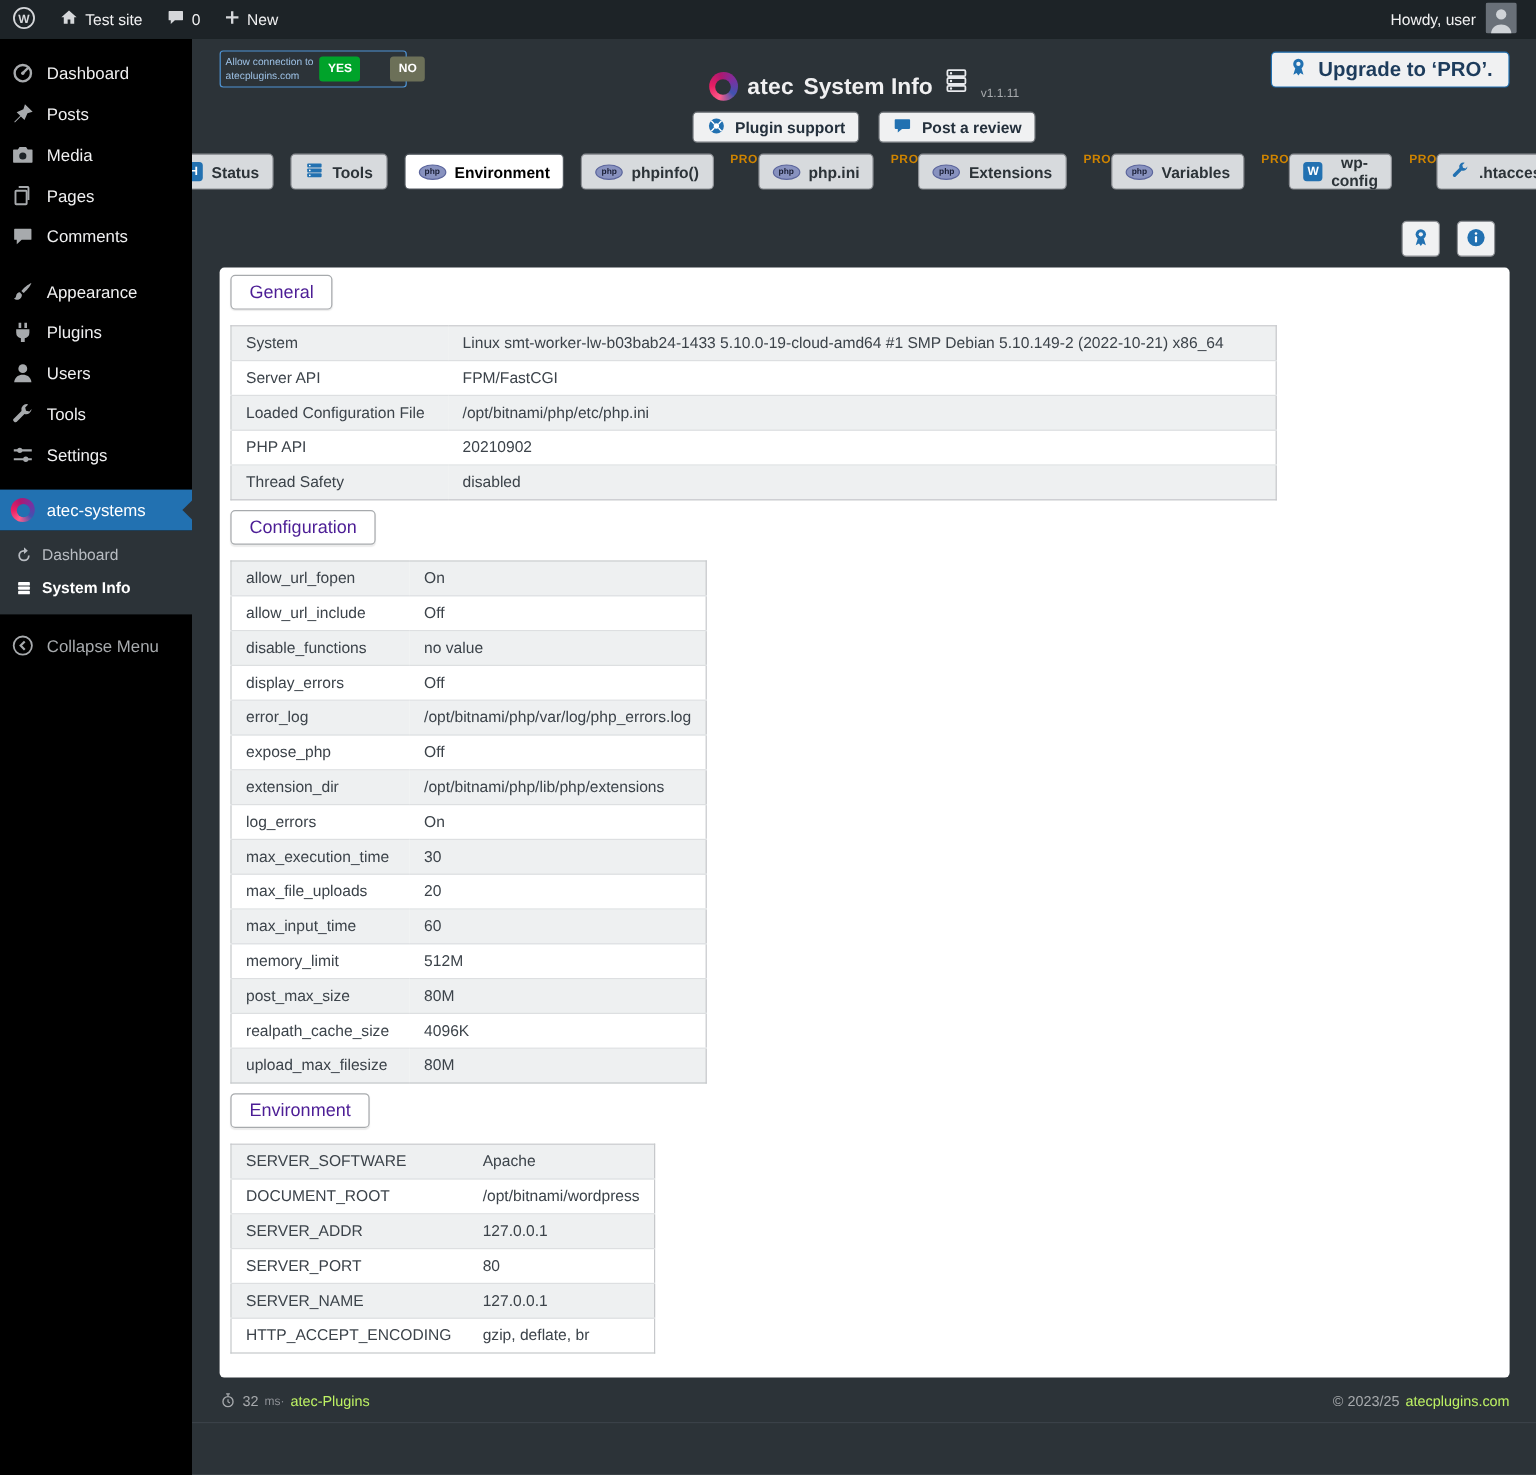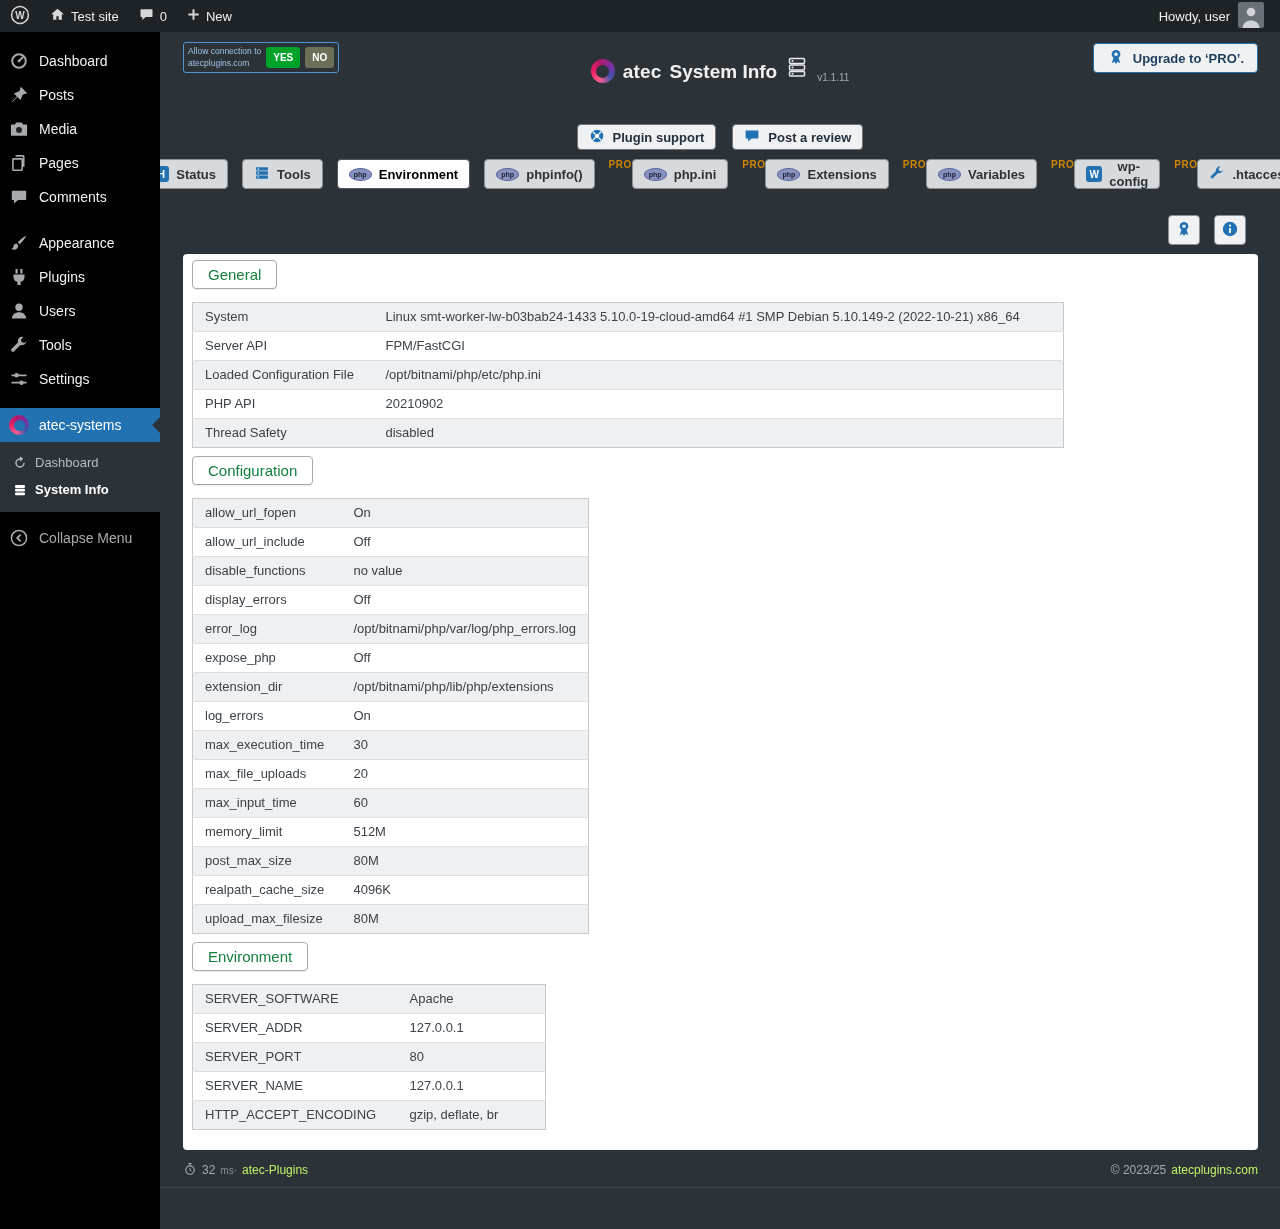--- a/index.html
+++ b/index.html
@@ -41,55 +41,55 @@
 
   
   .content { margin-left:160px; padding-top:32px; min-height:1229px; background:#2c3338; }
   .chead { position:relative; }
 
   .allow-box { position:absolute; left:23px; top:10px; width:156px; height:31px; border:1px solid #4f94d4;
                border-radius:3px; display:flex; align-items:center; gap:5px; padding:2px 4px; }
   .allow-text { font-size:8.5px; line-height:1.3; color:#9ec2e6; white-space:nowrap; flex:1; }
   .btn-yes, .btn-no { border:none; border-radius:3px; color:#fff; font-size:10px; font-weight:700; padding:5px 7px; cursor:pointer; }
   .btn-yes { background:#00a32a; }
-  .btn-no  { background:#6c7058; }
+  .btn-no  { background:#6c7058;margin-left:20px; }
 
   .upgrade-btn { position:absolute; right:22px; top:11px; height:30px; display:flex; align-items:center; gap:8px;
                  background:#f0f1f2; border:1px solid #2271b1; border-radius:4px; padding:0 13px;
-                 font-size:13px; font-weight:700; color:#1d3c5c; cursor:pointer; }
+                 font-size:17px; font-weight:700; color:#1d3c5c; cursor:pointer; }
 
   .title-row { display:flex; align-items:flex-end; justify-content:center; gap:8px; color:#f0f0f1; padding-top:23px; }
   .brand { font-size:19px; font-weight:800; letter-spacing:.2px; }
   .title-rest { font-size:19px; font-weight:700; }
   .version { font-size:10px; color:#a7aaad; align-self:flex-end; }
 
   .support-row { display:flex; justify-content:center; gap:16px; margin-top:9px; }
   .support-btn { display:flex; align-items:center; gap:8px; background:#f0f1f2; border:1px solid #70757a;
-                 border-radius:4px; height:26px; padding:0 11px; font-size:13px; font-weight:600; color:#24303c; cursor:pointer;margin-top:32px; }
+                 border-radius:4px; height:26px; padding:0 11px; font-size:13px; font-weight:600; color:#24303c; cursor:pointer; }
 
   .tabs-row { display:flex; justify-content:center; align-items:flex-end; gap:9px; margin-top:9px; }
   .tab-col { display:flex; flex-direction:row; align-items:flex-start; }
   .pro-badge { display:block; height:13px; line-height:12px; font-size:10px; font-weight:700; color:#cf8400;
                letter-spacing:.5px; padding-left:5px; }
   .tab { display:flex; align-items:center; gap:7px; height:30px; padding:0 11px; background:#d7dadd;
          border:1px solid #8c8f94; border-radius:4px; font-size:13px; font-weight:600; color:#2c3338; cursor:pointer; }
   .tab.active { background:#fff; color:#000; font-weight:700; border-color:#50575e; }
   .ticon-square { width:16px; height:16px; border-radius:3px; background:#2271b1; color:#fff; font-size:10px;
                   font-weight:700; display:flex; align-items:center; justify-content:center; flex:none; }
   .ticon-php { width:23px; height:13px; border-radius:50%; background:#8892bf; border:1px solid #5b659c;
                color:#1a1f35; font-size:7px; font-weight:700; display:flex; align-items:center; justify-content:center; flex:none; }
 
   .mini-row { display:flex; justify-content:flex-end; gap:14px; margin-top:26px; padding-right:34px; }
   .icon-btn { width:32px; height:30px; background:#f0f1f2; border:1px solid #8c8f94; border-radius:4px;
               display:flex; align-items:center; justify-content:center; cursor:pointer; }
 
   
   .panel { margin:9px 22px 0 23px; background:#fff; border-radius:4px; padding:6px 9px 20px; }
   .section-label { display:inline-block; background:#fff; border:1px solid #a7aaad; border-radius:4px;
-                   padding:5px 15px; font-size:15px; color:#15803d; box-shadow:0 1px 1px rgba(0,0,0,.08); }
+                   padding:5px 15px; font-size:15px; color:#4c1d95; box-shadow:0 1px 1px rgba(0,0,0,.08); }
   .section-label.mt { margin-top:8px; }
   table.info { border-collapse:collapse; margin-top:13px; font-size:13px; color:#3c434a; border:1px solid #c6c8cb; }
   table.info td { padding:6px 12px; line-height:16px; border-bottom:1px solid #dddfe1; vertical-align:middle; }
   table.info tr:last-child td { border-bottom:none; }
   table.info tr:nth-child(odd)  { background:#eef0f1; }
   table.info tr:nth-child(even) { background:#fff; }
   .t-general { width:872px; } .t-general td:first-child { width:181px; }
   .t-config  { width:397px; } .t-config  td:first-child { width:149px; }
   .t-env     { width:354px; } .t-env     td:first-child { width:205px; }
 
@@ -540,20 +540,24 @@
     </table>
 
     <div class="section-label mt">Environment</div>
     <table class="info t-env">
       <tbody>
           <tr>
             <td>SERVER_SOFTWARE</td>
             <td>Apache</td>
           </tr>
           <tr>
+            <td>DOCUMENT_ROOT</td>
+            <td>/opt/bitnami/wordpress</td>
+          </tr>
+          <tr>
             <td>SERVER_ADDR</td>
             <td>127.0.0.1</td>
           </tr>
           <tr>
             <td>SERVER_PORT</td>
             <td>80</td>
           </tr>
           <tr>
             <td>SERVER_NAME</td>
             <td>127.0.0.1</td>

